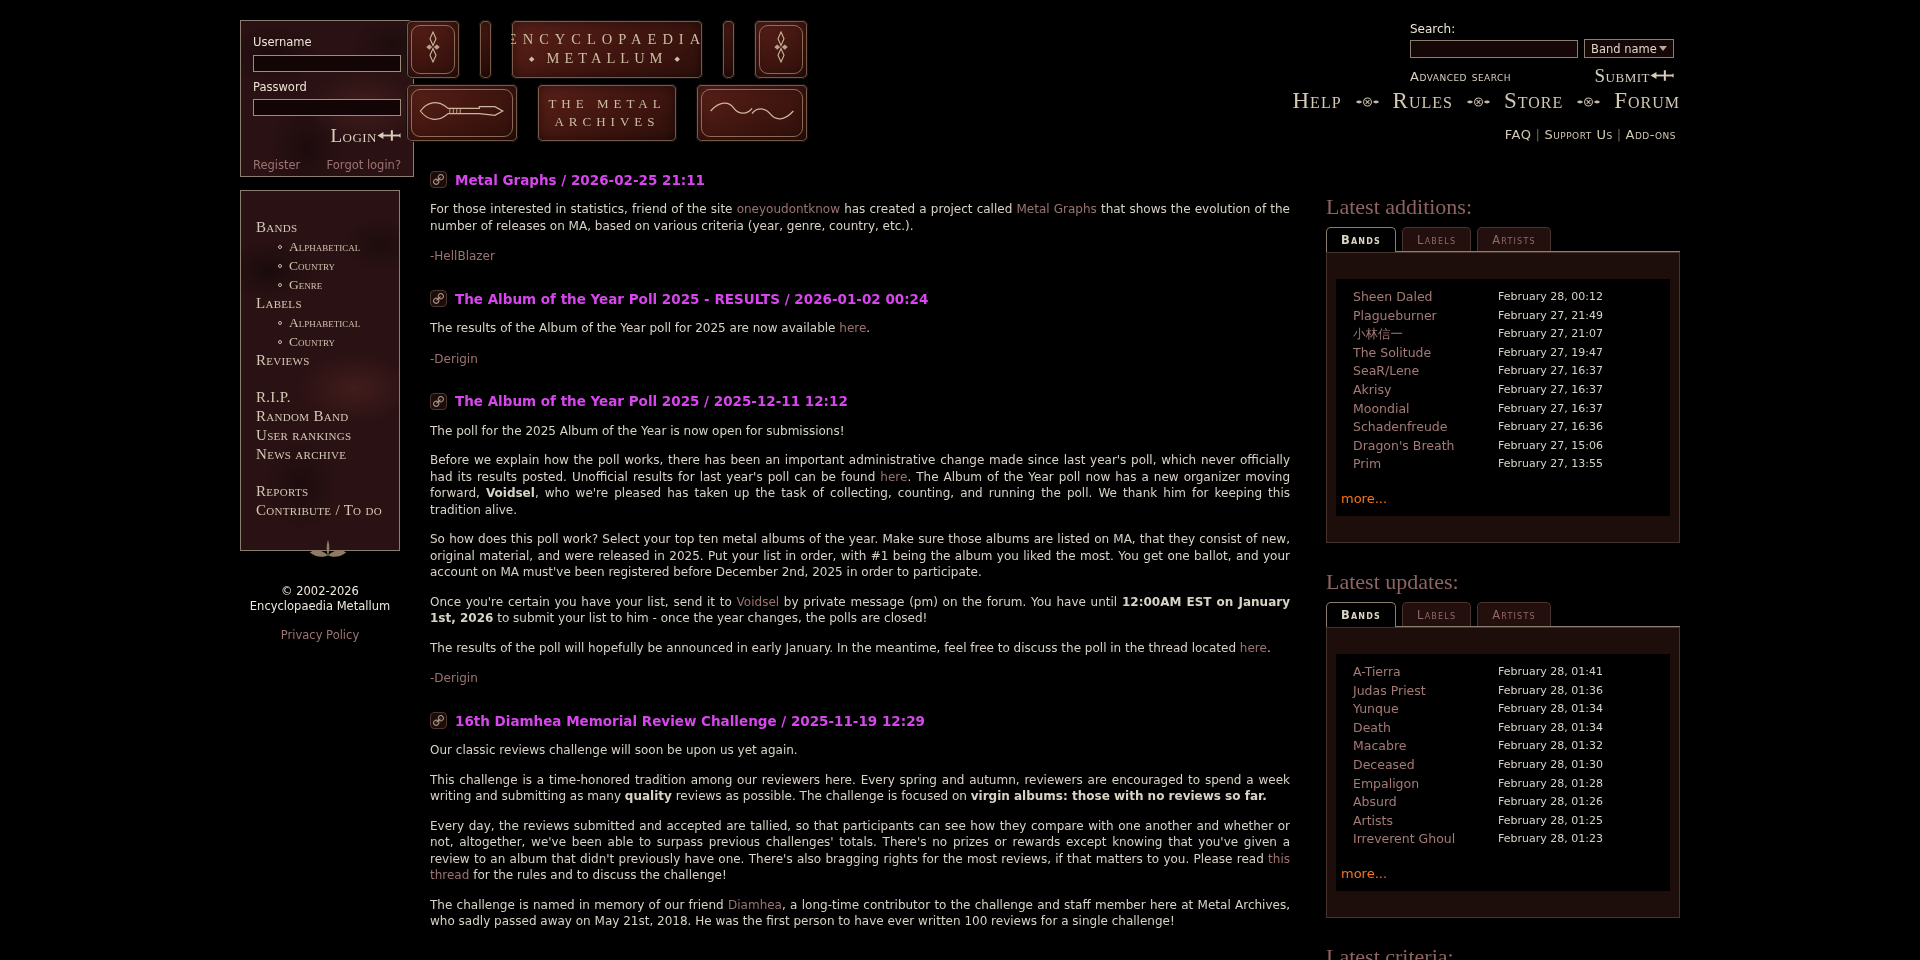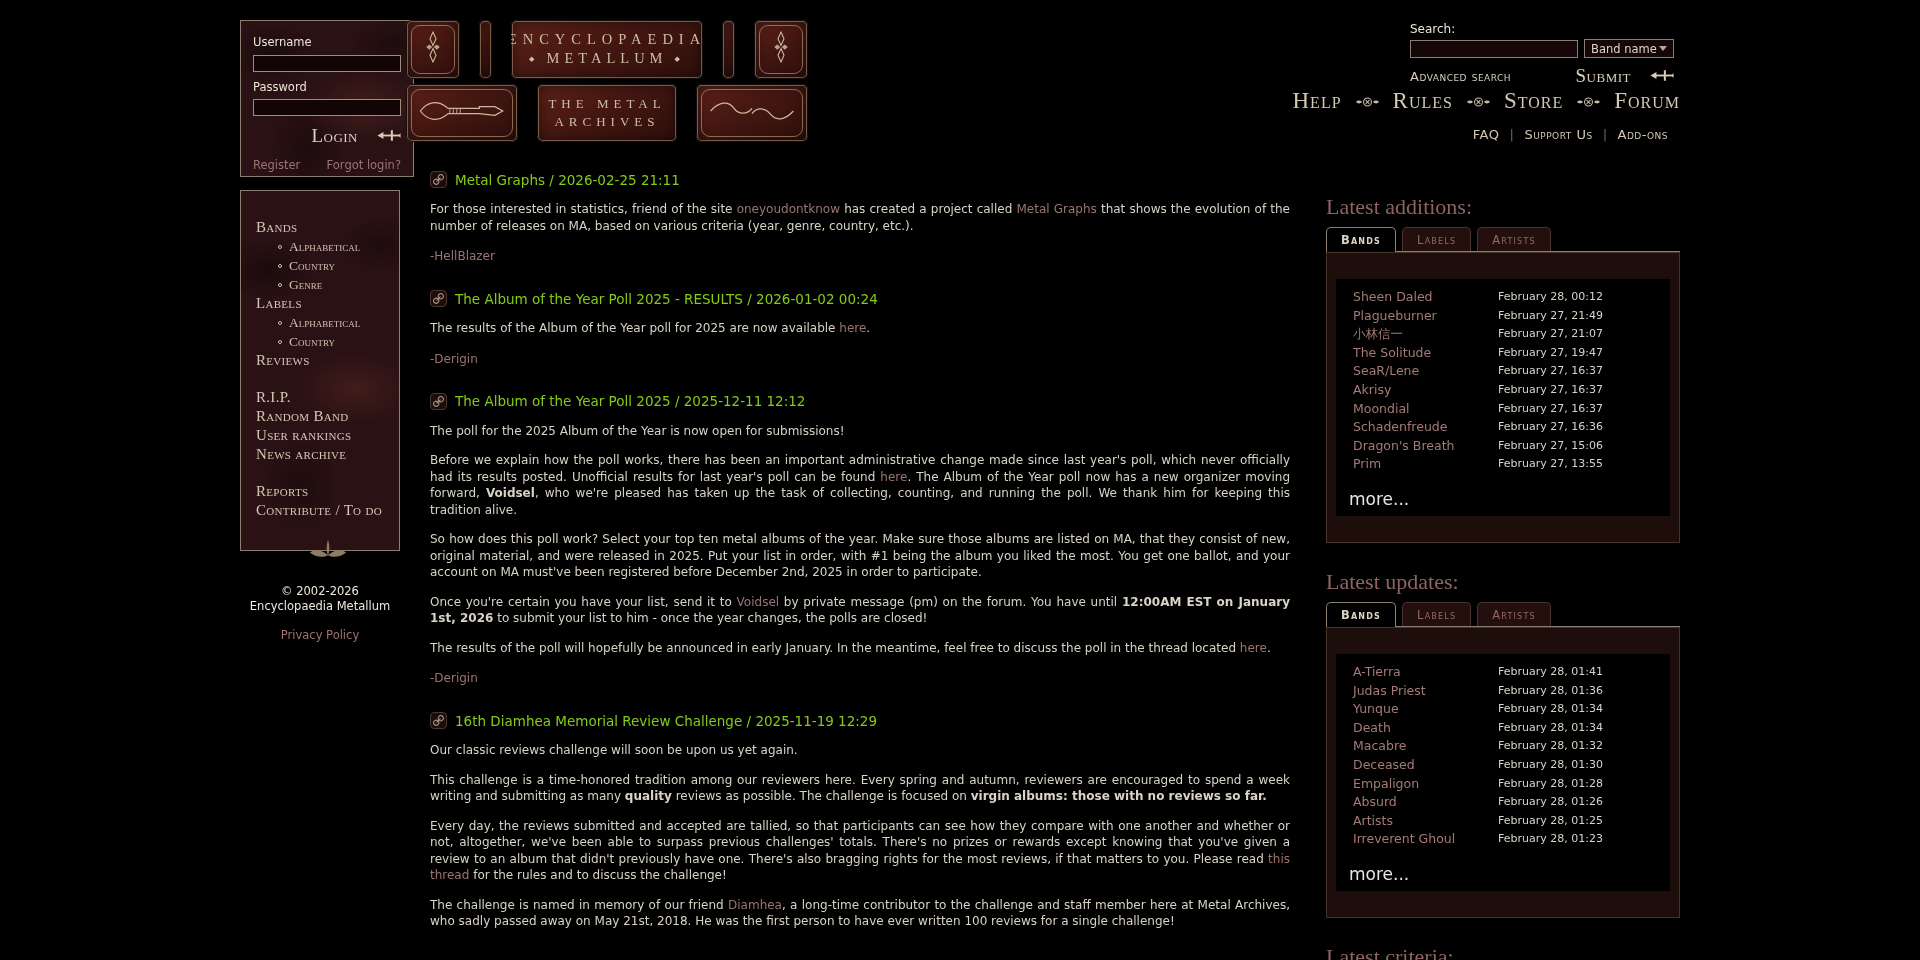--- a/index.html
+++ b/index.html
@@ -16,21 +16,21 @@
       radial-gradient(ellipse 55px 70px at 38% 82%, rgba(0,0,0,.32), transparent 65%),
       radial-gradient(ellipse 60px 40px at 88% 15%, rgba(0,0,0,.3), transparent 65%);
     border:1px solid #8a7e70;
   }
 
   
   .login-box { position:absolute; left:0; top:20px; width:174px; height:157px; padding:11px 12px 9px; }
   .login-box label { display:block; font-size:11.5px; color:#ece4d4; margin:3px 0 3px; }
   .login-box input { width:100%; height:17px; background:#130506; border:1px solid #9a8d7d; color:#ddd; font-size:11px; padding:0 4px; }
   .login-row { text-align:right; margin-top:9px; }
-  .btn-caps { display:inline-flex; align-items:center; gap:19px; font-family:"Liberation Serif",serif; font-variant:small-caps; font-size:19px; color:#d9d0bd; letter-spacing:.5px; cursor:pointer; }
+  .btn-caps { display:inline-flex; align-items:center; gap:0; font-family:"Liberation Serif",serif; font-variant:small-caps; font-size:19px; color:#d9d0bd; letter-spacing:.5px; cursor:pointer; }
   .login-links { display:flex; justify-content:space-between; margin-top:11px; font-size:11.5px; color:#9b7472; }
 
   
   .logo { position:absolute; left:166px; top:20px; width:402px; height:122px; display:flex; flex-direction:column; gap:5px; }
   .logo-row { display:flex; gap:19px; flex:1; }
   .spine { border-radius:6px; background:linear-gradient(150deg,#5c2219,#451711 45%,#2e0f0b);
     box-shadow: inset 0 0 0 1px rgba(0,0,0,.85), inset 0 0 0 2px rgba(195,165,135,.5), inset 0 0 14px rgba(0,0,0,.65);
     display:flex; align-items:center; justify-content:center; overflow:hidden; }
   .spine .inner-frame { border:1px solid rgba(210,180,150,.55); border-radius:9px; margin:5px;
     flex:1; align-self:stretch; display:flex; align-items:center; justify-content:center; }
@@ -53,21 +53,21 @@
   .selectbox { width:90px; height:19px; border:1px solid #8a7e70; background:#150607; display:flex; align-items:center; justify-content:space-between; padding:0 6px; color:#ded6c6; font-size:11.5px; cursor:pointer; }
   .caret { width:0; height:0; border-left:4px solid transparent; border-right:4px solid transparent; border-top:5px solid #b4a896; }
   .search-row2 { display:flex; justify-content:space-between; align-items:center; margin-top:7px; }
   .advanced { font-variant:small-caps; font-size:13px; color:#d9d0bf; letter-spacing:.5px; cursor:pointer; }
   .submit { margin-right:6px; }
 
   
   .topnav { position:absolute; top:88px; right:0; display:flex; align-items:center; gap:13px;
     font-family:"Liberation Serif",serif; font-variant:small-caps; font-size:23px; color:#d2c8b4; letter-spacing:1px; }
   .nav-item { cursor:pointer; }
-  .subnav { position:absolute; top:127px; right:12px; display:flex; align-items:center; gap:10px;
+  .subnav { position:absolute; top:127px; right:4px; display:flex; align-items:center; gap:4px;
     font-variant:small-caps; font-size:13px; color:#d2c8b4; letter-spacing:.5px; }
   .subnav .sep { color:#6f655a; font-variant:normal; }
 
   
   .sidebar { position:absolute; left:0; top:190px; width:160px; height:361px; padding:27px 0 0 15px; }
   .sb-group { margin-bottom:18px; }
   .sb-item { font-family:"Liberation Serif",serif; font-variant:small-caps; font-size:15px; color:#d4c9b6; line-height:19px; letter-spacing:.3px; cursor:pointer; }
   .sb-sub { display:flex; align-items:center; gap:7px; padding-left:22px; line-height:19px;
     font-family:"Liberation Serif",serif; font-variant:small-caps; font-size:13.5px; color:#cfc4b0; cursor:pointer; }
   .bullet { width:4px; height:4px; border:1px solid #c9bda9; border-radius:50%; flex:none; }
@@ -76,21 +76,21 @@
   
   .copyright { position:absolute; left:0; top:584px; width:160px; text-align:center; font-size:11.5px; color:#efe9dd; line-height:15px; }
   .privacy { margin-top:14px; color:#9b7472; cursor:pointer; }
 
   
   .main { position:absolute; left:190px; top:150px; width:860px; }
   .stats { font-family:"Liberation Serif",serif; font-size:14.5px; color:#ddd3c0; }
   .stats .more { color:#9b7472; cursor:pointer; }
   .news { margin-top:21px; }
   .news-post { margin-bottom:27px; }
-  .news-title { display:flex; align-items:center; gap:8px; font-size:13.5px; font-weight:normal; color:#84cc16; margin:8px 0 4px 0; }
+  .news-title { display:flex; align-items:center; gap:8px; font-size:13.5px; font-weight:bold; color:#d946ef; margin:8px 0 4px 0; }
   .news-icon { width:17px; height:17px; flex:none; border-radius:4px; background:#1b0d0c; border:1px solid #4e3630; display:flex; align-items:center; justify-content:center; cursor:pointer; }
   .news-p { margin:13px 0; font-size:12px; line-height:16.5px; color:#d9d3c6; text-align:justify; }
   .seg-l { color:#9b7472; cursor:pointer; }
   .seg-b { font-weight:bold; }
   .news-sig { margin-top:15px; font-size:12px; color:#9b7472; }
 
   
   .right { position:absolute; left:1086px; top:194px; width:354px; }
   .panel { margin-bottom:26px; }
   .panel-title { font-family:"Liberation Serif",serif; font-size:22px; font-weight:normal; color:#8d6462; margin:0 0 7px 0; }
@@ -99,21 +99,21 @@
     border:1px solid #4a342d; border-bottom:none; border-radius:5px 5px 0 0; background:#230f0e; color:#916a66; cursor:pointer; }
   .tab.active { background:#000; border-color:#8a7e70; color:#ddd5c3; margin-bottom:-1px; padding-bottom:5px; font-weight:bold; }
   .panel-box { border:1px solid #46332b; background-color:#1d0d0b;
     background-image: radial-gradient(ellipse 80px 40px at 20% 30%, rgba(0,0,0,.4), transparent 60%),
                       radial-gradient(ellipse 90px 50px at 75% 70%, rgba(90,42,36,.35), transparent 60%);
     padding:26px 9px; }
   .panel-inner { background:#000; padding:9px 0 5px 0; }
   .prow { display:flex; line-height:18.6px; font-size:12.5px; }
   .prow .name { flex:1; color:#a47a76; padding-left:17px; cursor:pointer; }
   .prow .pdate { width:172px; color:#d8d3c9; font-size:11px; }
-  .more-link { margin:16px 0 3px 13px; font-size:17px; color:#e5e5e5; line-height:18px; cursor:pointer; }
+  .more-link { margin:16px 0 3px 5px; font-size:13px; color:#f97316; line-height:18px; cursor:pointer; }
   .rrow { display:flex; line-height:18.6px; font-size:12.5px; }
   .rrow .band { width:126px; color:#a47a76; padding-left:17px; flex:none; cursor:pointer; }
   .rrow .album { flex:1; color:#a47a76; cursor:pointer; }
   .rrow .rdate { width:62px; color:#d8d3c9; font-size:11px; text-align:right; padding-right:6px; flex:none; }
 </style>
 </head>
 <body>
 
 <div class="page">
 

